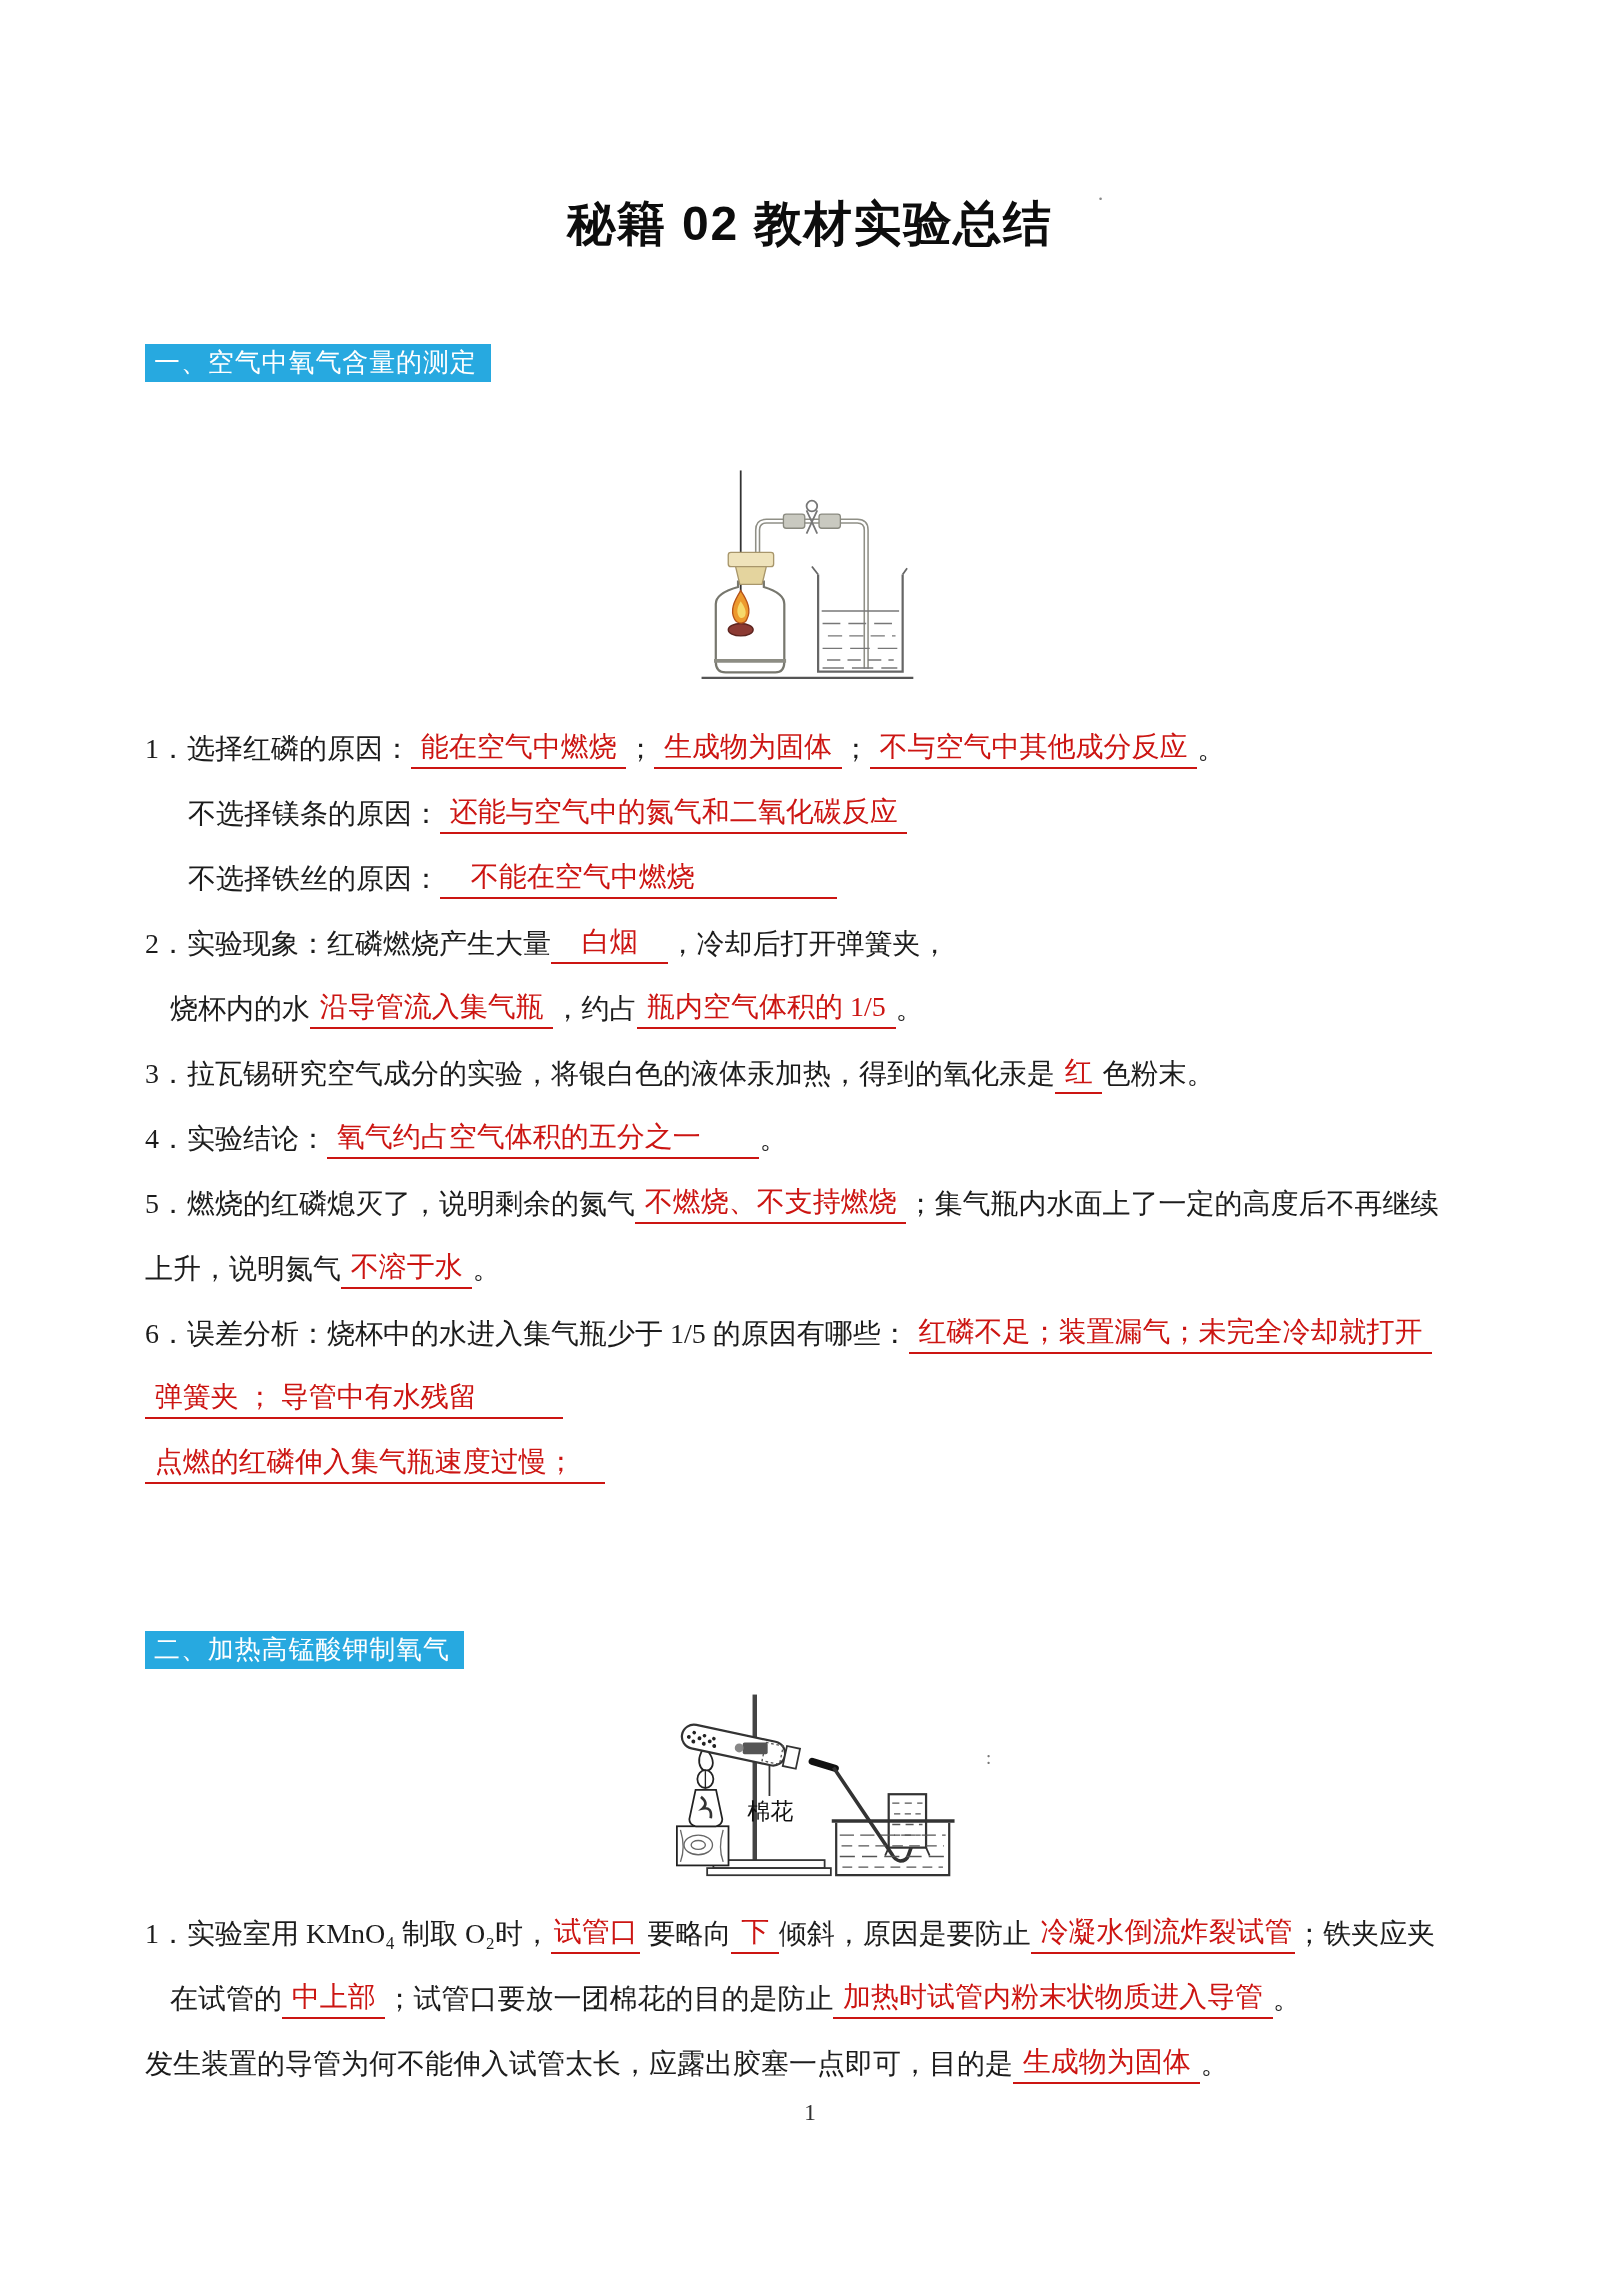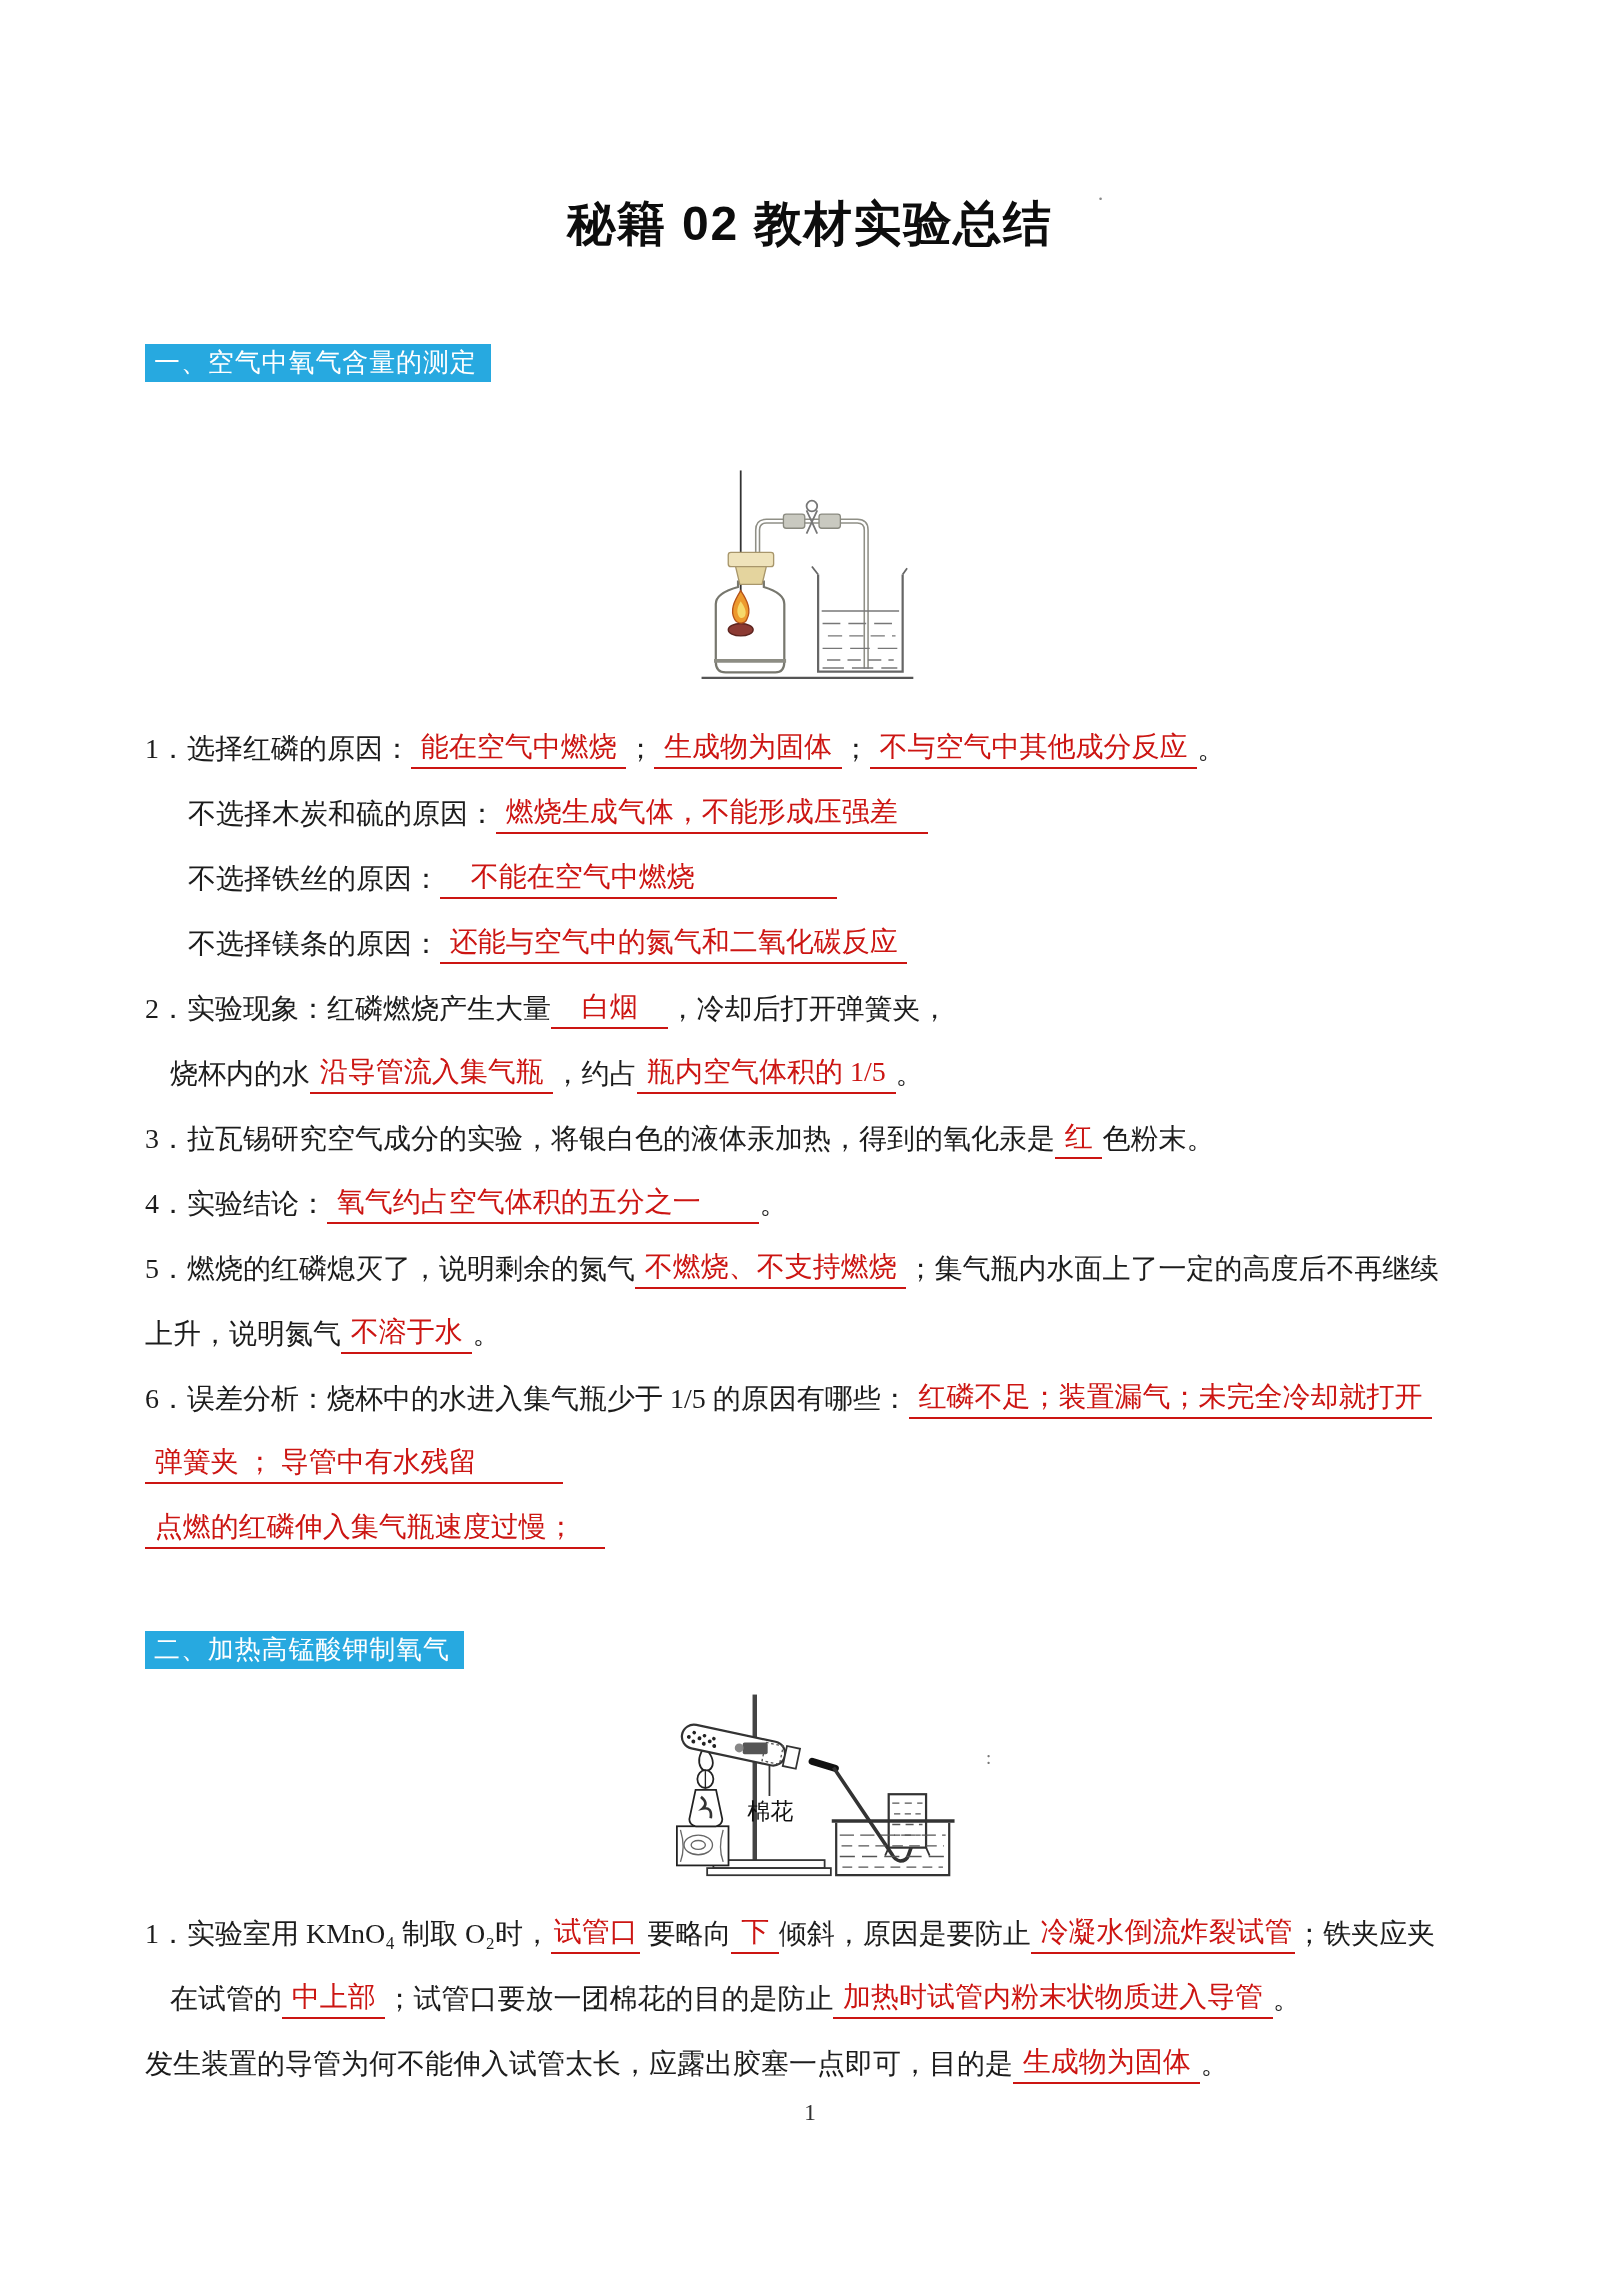--- a/index.html
+++ b/index.html
@@ -86,23 +86,22 @@
         <line x1="146" y1="191" x2="222" y2="191" stroke="#777" stroke-width="1.5" stroke-dasharray="16 8"></line>
         <line x1="140" y1="205" x2="225" y2="205" stroke="#777" stroke-width="1.5" stroke-dasharray="22 9"></line>
         <line x1="145" y1="218" x2="220" y2="218" stroke="#777" stroke-width="1.5" stroke-dasharray="15 8"></line>
         <line x1="140" y1="227" x2="224" y2="227" stroke="#777" stroke-width="1.5" stroke-dasharray="24 9"></line>
       </g>
     </svg>
   </div>
 
   <div class="lines" id="s1-lines">
       <div class="line"><span class="seg plain" style="color: rgb(28, 28, 28);">1．选择红磷的原因：</span><span class="seg answer" style="color: rgb(204, 21, 18); border-bottom-color: rgb(204, 21, 18);"> 能在空气中燃烧 </span><span class="seg plain" style="color: rgb(28, 28, 28);">；</span><span class="seg answer" style="color: rgb(204, 21, 18); border-bottom-color: rgb(204, 21, 18);"> 生成物为固体 </span><span class="seg plain" style="color: rgb(28, 28, 28);">；</span><span class="seg answer" style="color: rgb(204, 21, 18); border-bottom-color: rgb(204, 21, 18);"> 不与空气中其他成分反应 </span><span class="seg plain" style="color: rgb(28, 28, 28);">。</span></div>
-      <div class="line" style="padding-left: 43px;"><span class="seg plain" style="color: rgb(28, 28, 28);">不选择木炭和硫的原因：</span><span class="seg answer" style="color: rgb(204, 21, 18); border-bottom-color: rgb(204, 21, 18);"> 燃烧生成气体，不能形成压强差　</span></div>
+      <div class="line" style="padding-left: 43px;"><span class="seg plain" style="color: rgb(28, 28, 28);">不选择镁条的原因：</span><span class="seg answer" style="color: rgb(204, 21, 18); border-bottom-color: rgb(204, 21, 18);"> 还能与空气中的氮气和二氧化碳反应 </span></div>
       <div class="line" style="padding-left: 43px;"><span class="seg plain" style="color: rgb(28, 28, 28);">不选择铁丝的原因：</span><span class="seg answer" style="color: rgb(204, 21, 18); border-bottom-color: rgb(204, 21, 18);">　不能在空气中燃烧　　　　　</span></div>
-      <div class="line" style="padding-left: 43px;"><span class="seg plain" style="color: rgb(28, 28, 28);">不选择镁条的原因：</span><span class="seg answer" style="color: rgb(204, 21, 18); border-bottom-color: rgb(204, 21, 18);"> 还能与空气中的氮气和二氧化碳反应 </span></div>
       <div class="line"><span class="seg plain" style="color: rgb(28, 28, 28);">2．实验现象：红磷燃烧产生大量</span><span class="seg answer" style="color: rgb(204, 21, 18); border-bottom-color: rgb(204, 21, 18);">　白烟　</span><span class="seg plain" style="color: rgb(28, 28, 28);">，冷却后打开弹簧夹，</span></div>
       <div class="line" style="padding-left: 25px;"><span class="seg plain" style="color: rgb(28, 28, 28);">烧杯内的水</span><span class="seg answer" style="color: rgb(204, 21, 18); border-bottom-color: rgb(204, 21, 18);"> 沿导管流入集气瓶 </span><span class="seg plain" style="color: rgb(28, 28, 28);">，约占</span><span class="seg answer" style="color: rgb(204, 21, 18); border-bottom-color: rgb(204, 21, 18);"> 瓶内空气体积的 1/5 </span><span class="seg plain" style="color: rgb(28, 28, 28);">。</span></div>
       <div class="line"><span class="seg plain" style="color: rgb(28, 28, 28);">3．拉瓦锡研究空气成分的实验，将银白色的液体汞加热，得到的氧化汞是</span><span class="seg answer" style="color: rgb(204, 21, 18); border-bottom-color: rgb(204, 21, 18);"> 红 </span><span class="seg plain" style="color: rgb(28, 28, 28);">色粉末。</span></div>
       <div class="line"><span class="seg plain" style="color: rgb(28, 28, 28);">4．实验结论：</span><span class="seg answer" style="color: rgb(204, 21, 18); border-bottom-color: rgb(204, 21, 18); text-align: center;"> 氧气约占空气体积的五分之一　　</span><span class="seg plain" style="color: rgb(28, 28, 28);">。</span></div>
       <div class="line"><span class="seg plain" style="color: rgb(28, 28, 28);">5．燃烧的红磷熄灭了，说明剩余的氮气</span><span class="seg answer" style="color: rgb(204, 21, 18); border-bottom-color: rgb(204, 21, 18);"> 不燃烧、不支持燃烧 </span><span class="seg plain" style="color: rgb(28, 28, 28);">；集气瓶内水面上了一定的高度后不再继续</span></div>
       <div class="line"><span class="seg plain" style="color: rgb(28, 28, 28);">上升，说明氮气</span><span class="seg answer" style="color: rgb(204, 21, 18); border-bottom-color: rgb(204, 21, 18);"> 不溶于水 </span><span class="seg plain" style="color: rgb(28, 28, 28);">。</span></div>
       <div class="line"><span class="seg plain" style="color: rgb(28, 28, 28);">6．误差分析：烧杯中的水进入集气瓶少于 1/5 的原因有哪些：</span><span class="seg answer" style="color: rgb(204, 21, 18); border-bottom-color: rgb(204, 21, 18);"> 红磷不足；装置漏气；未完全冷却就打开 </span></div>
       <div class="line"><span class="seg answer" style="color: rgb(204, 21, 18); border-bottom-color: rgb(204, 21, 18);"> 弹簧夹 ； 导管中有水残留　　　</span></div>
       <div class="line"><span class="seg answer" style="color: rgb(204, 21, 18); border-bottom-color: rgb(204, 21, 18);"> 点燃的红磷伸入集气瓶速度过慢；　</span></div>
     </div>

